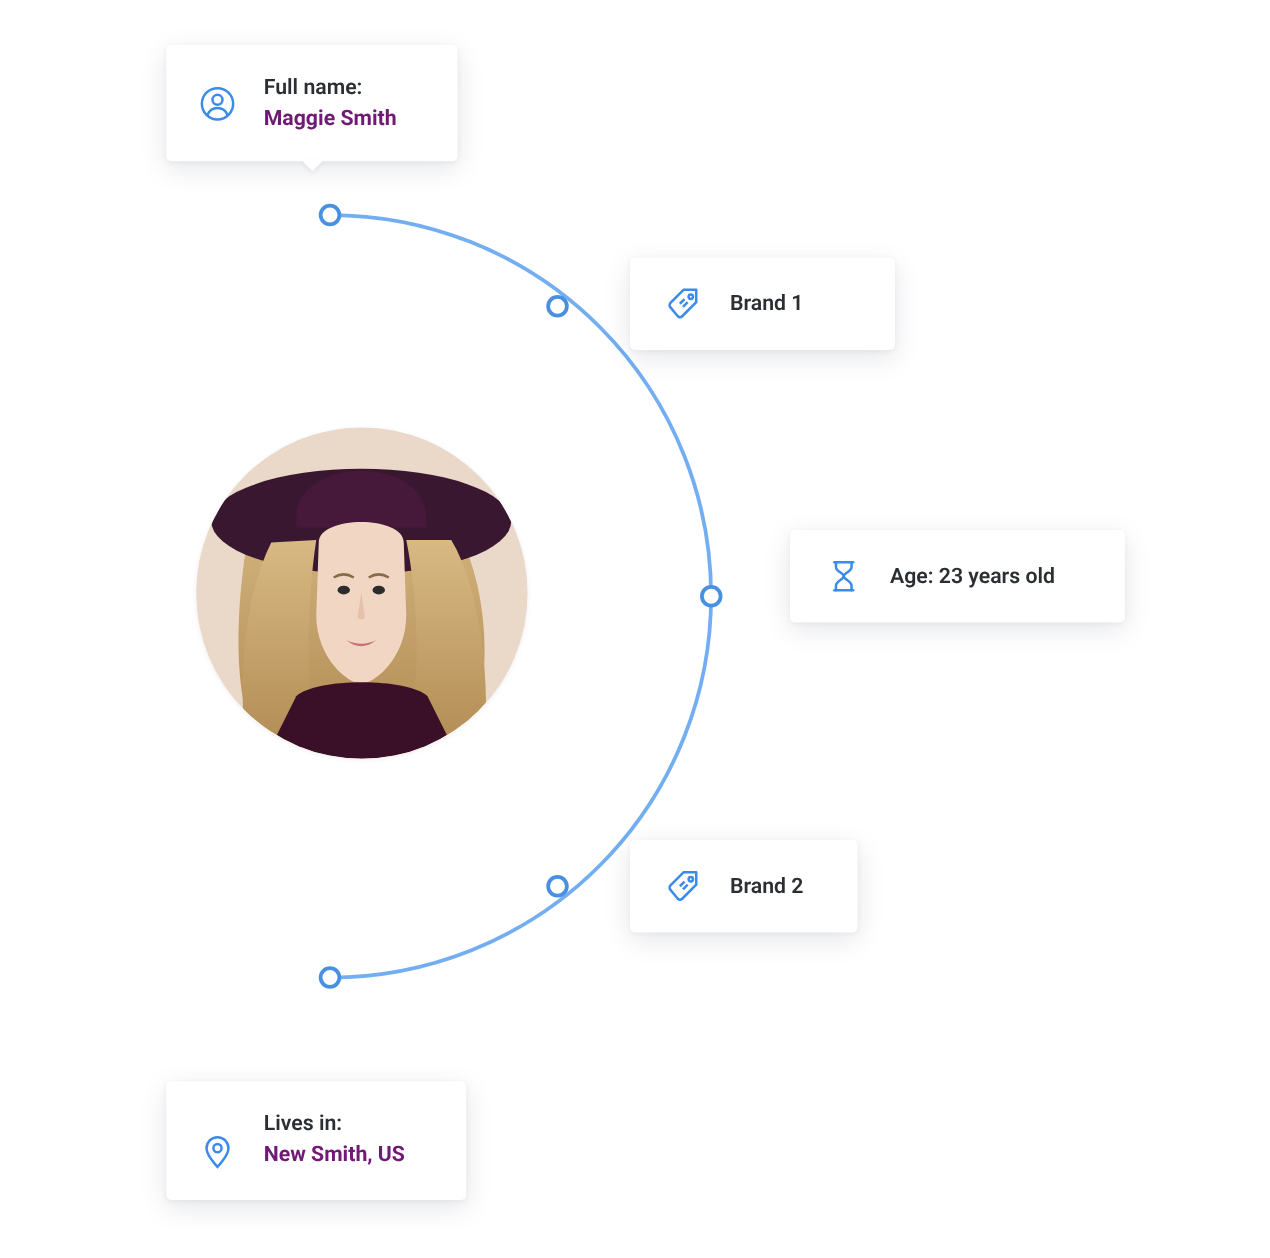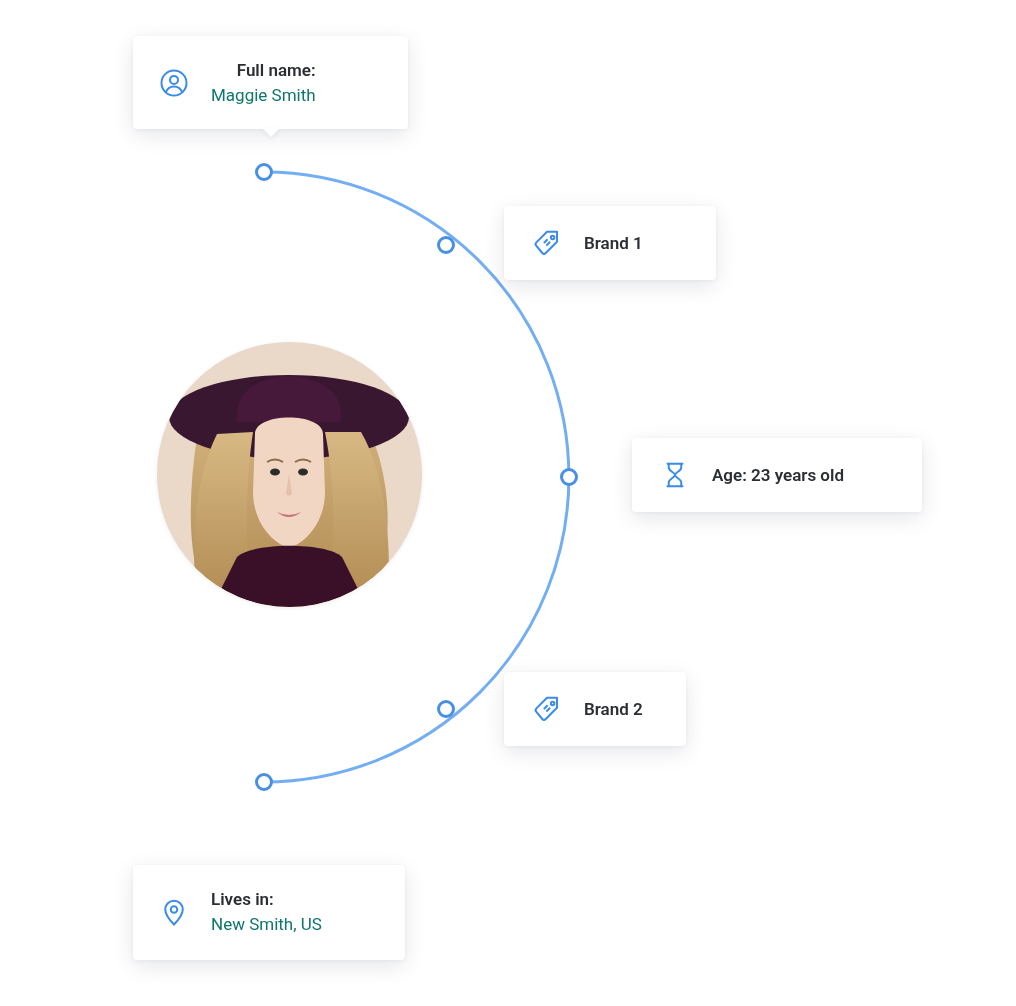--- a/index.html
+++ b/index.html
@@ -71,40 +71,40 @@
   }
   .card .icon svg { width: 100%; height: 100%; display: block; }
   .card .txt {
     font-size: 17px;
     line-height: 1.45;
     color: #2b2f33;
     font-weight: 600;
     white-space: nowrap;
   }
   .card .txt .label { font-weight: 600; }
-  .card .txt .value { font-weight: 400; color: #0f766e; }
+  .card .txt .value { font-weight: 700; color: #701a75; }
   
   .card.with-pointer::after {
     content: "";
     position: absolute;
     left: 50%;
     bottom: -8px;
     transform: translateX(-50%);
     width: 0; height: 0;
     border-left: 9px solid transparent;
     border-right: 9px solid transparent;
     border-top: 9px solid #ffffff;
     filter: drop-shadow(0 2px 2px rgba(0,0,0,0.06));
   }
   
-  .card-name    { left: 133px; top: 36px;  width: 275px; padding: 22px 32px 22px 26px; text-align: right; }
+  .card-name    { left: 133px; top: 36px;  width: 233px; padding: 22px 32px 22px 26px; }
   .card-brand1  { left: 504px; top: 206px; width: 212px; }
-  .card-age     { left: 632px; top: 438px; width: 290px; }
+  .card-age     { left: 632px; top: 424px; width: 268px; }
   .card-brand2  { left: 504px; top: 672px; width: 182px; }
-  .card-location{ left: 133px; top: 865px; width: 272px; padding: 22px 28px 24px 26px; }
+  .card-location{ left: 133px; top: 865px; width: 240px; padding: 22px 28px 24px 26px; align-items: flex-end; }
 </style>
 </head>
 <body>
 
 <div class="stage">
 
   <svg class="arc-svg" width="1016" height="1006">
     <path d="M 264 172 A 305 305 0 0 1 264 782" fill="none" stroke="#73aef2" stroke-width="3" stroke-linecap="round"></path>
   </svg>
 

